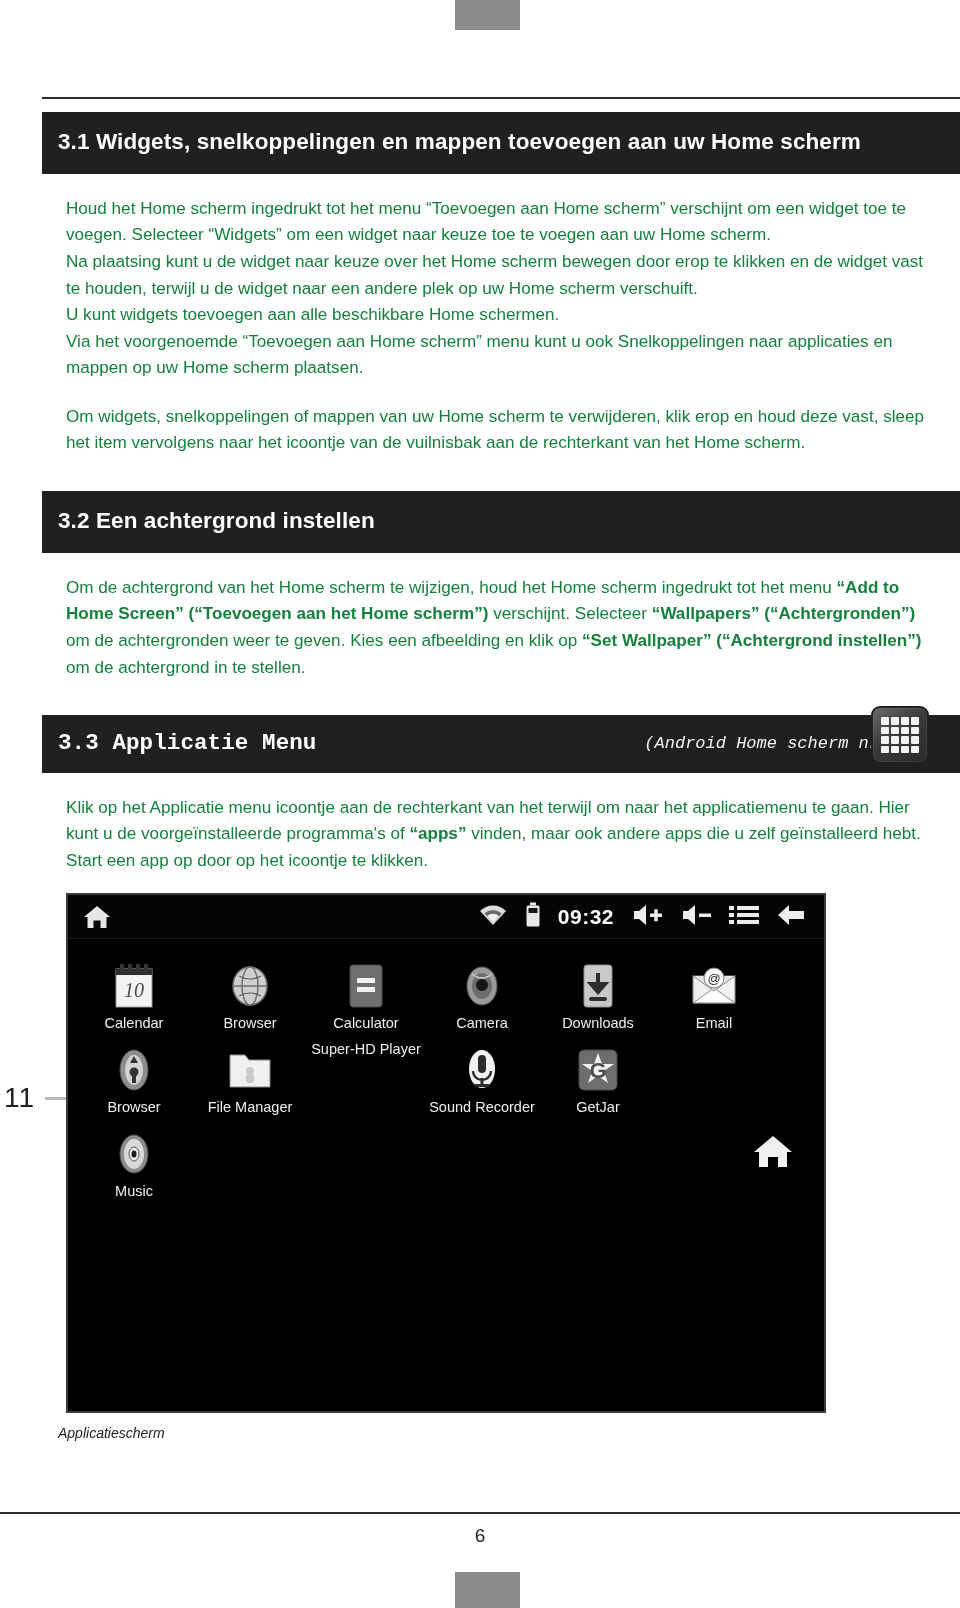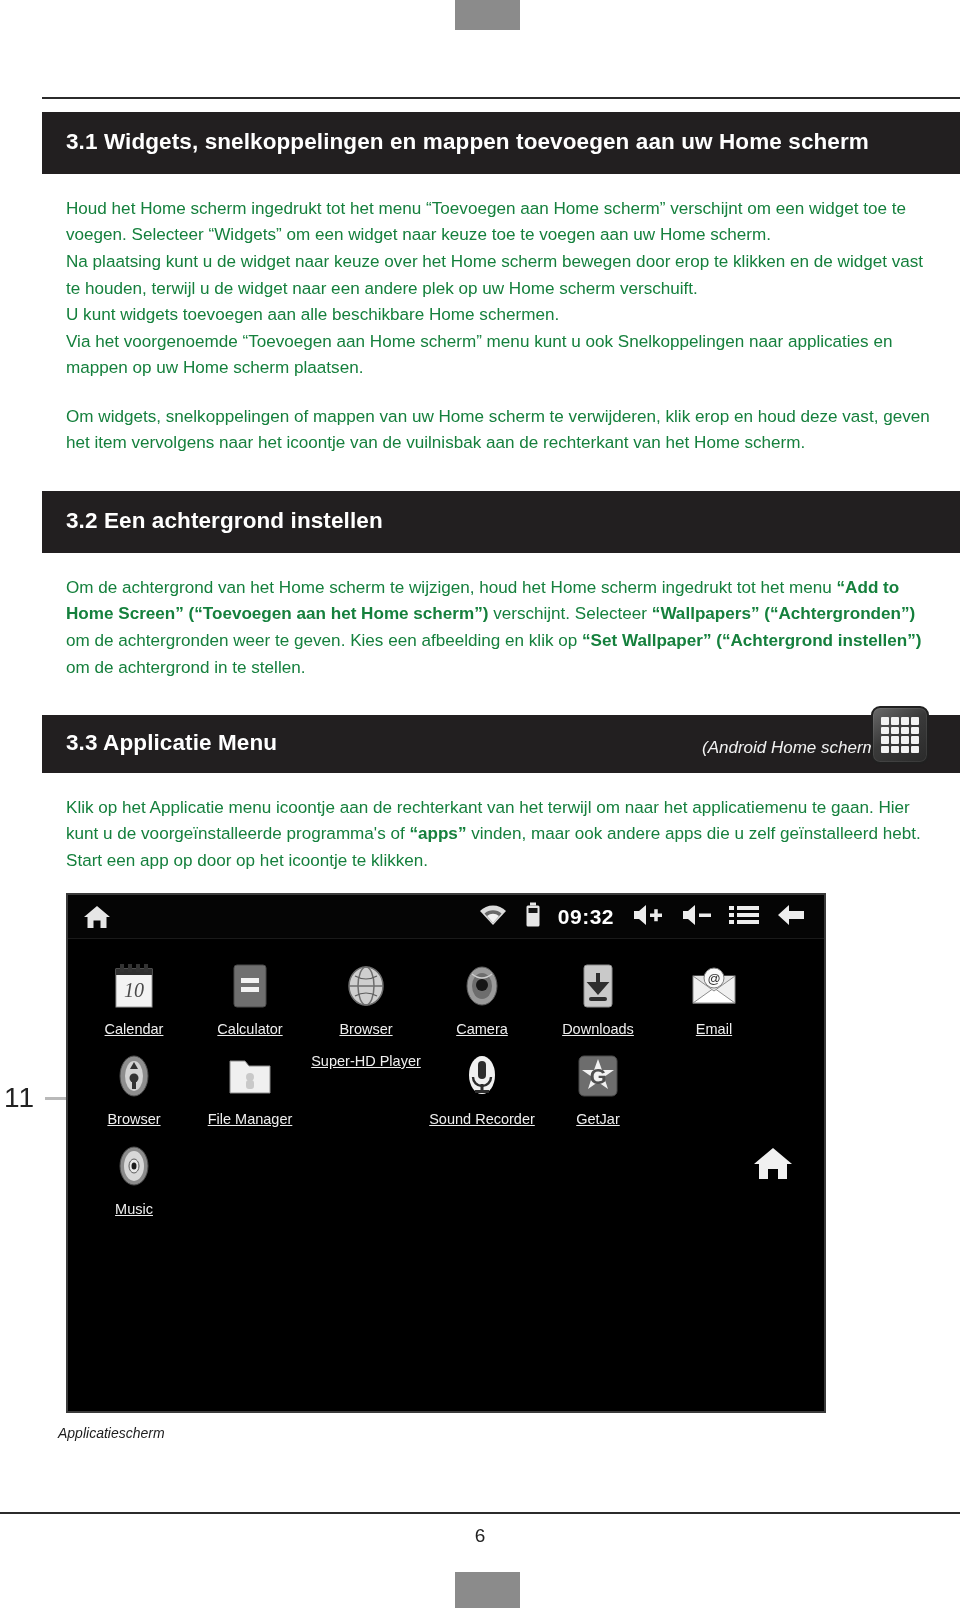--- a/index.html
+++ b/index.html
@@ -84,36 +84,37 @@
   .content {
     position: absolute;
     left: 42px;
     top: 112px;
     width: 918px;
   }
 
   .section-bar {
     background: #221f20;
     color: #ffffff;
-    padding: 16px 24px 17px 24px;
+    padding: 16px 24px 17px 16px;
     box-sizing: border-box;
   }
   .section-bar h2 {
     margin: 0;
     font-size: 22.5px;
     font-weight: bold;
     line-height: 1.28;
     letter-spacing: 0.1px;
   }
   .section-bar.with-note {
     display: flex;
-    align-items: flex-end;
+    align-items: center;
     justify-content: space-between;
     padding-top: 14px;
     padding-bottom: 15px;
+    font-family: Liberation Mono, monospace;
   }
   .section-note {
     font-size: 17px;
     font-style: italic;
     font-weight: normal;
     color: #f2f2f2;
     white-space: nowrap;
     padding-right: 6px;
   }
 
@@ -200,25 +201,23 @@
     text-align: center;
     color: #e9e9e9;
   }
   .app-cell .ico {
     height: 58px;
     display: flex;
     align-items: center;
     justify-content: center;
   }
   .app-cell .lbl {
-    margin-top: 6px;
     font-size: 14.5px;
     color: #efefef;
     white-space: nowrap;
-    text-decoration: underline;
   }
   .app-row.last { position: relative; }
   .home-corner {
     position: absolute;
     right: 22px;
     top: 8px;
   }
 
   .caption {
     position: absolute;
@@ -247,21 +246,21 @@
   <div class="section-bar">
     <h2>3.1 Widgets, snelkoppelingen en mappen toevoegen aan uw Home scherm</h2>
   </div>
   <div class="gap-md"></div>
   <div class="body-block">
     <p>Houd het Home scherm ingedrukt tot het menu “Toevoegen aan Home scherm” verschijnt om een widget toe te voegen. Selecteer “Widgets” om een widget naar keuze toe te voegen aan uw Home scherm.</p>
     <p>Na plaatsing kunt u de widget naar keuze over het Home scherm bewegen door erop te klikken en de widget vast te houden, terwijl u de widget naar een andere plek op uw Home scherm verschuift.</p>
     <p>U kunt widgets toevoegen aan alle beschikbare Home schermen.</p>
     <p>Via het voorgenoemde “Toevoegen aan Home scherm” menu kunt u ook Snelkoppelingen naar applicaties en mappen op uw Home scherm plaatsen.</p>
     <div class="gap-md"></div>
-    <p>Om widgets, snelkoppelingen of mappen van uw Home scherm te verwijderen, klik erop en houd deze vast, geven het item vervolgens naar het icoontje van de vuilnisbak aan de rechterkant van het Home scherm.</p>
+    <p>Om widgets, snelkoppelingen of mappen van uw Home scherm te verwijderen, klik erop en houd deze vast, sleep het item vervolgens naar het icoontje van de vuilnisbak aan de rechterkant van het Home scherm.</p>
   </div>
 
   <div class="gap-lg"></div>
 
   <div class="section-bar">
     <h2>3.2 Een achtergrond instellen</h2>
   </div>
   <div class="gap-md"></div>
   <div class="body-block">
     <p><span>Om de achtergrond van het Home scherm te wijzigen, houd het Home scherm ingedrukt tot het menu </span><b>“Add to Home Screen” (“Toevoegen aan het Home scherm”)</b><span> verschijnt. Selecteer </span><b>“Wallpapers” (“Achtergronden”)</b><span> om de achtergronden weer te geven. Kies een afbeelding en klik op </span><b>“Set Wallpaper” (“Achtergrond instellen”)</b><span> om de achtergrond in te stellen.</span></p>
@@ -366,43 +365,43 @@
             <rect x="17" y="3" width="4" height="8" fill="#333"></rect>
             <rect x="25" y="3" width="4" height="8" fill="#333"></rect>
             <rect x="33" y="3" width="4" height="8" fill="#333"></rect>
             <text x="23" y="36" font-size="20" font-style="italic" text-anchor="middle" fill="#4a4a4a" font-family="Liberation Serif, serif">10</text>
           </svg>
         </span>
         <div class="lbl">Calendar</div>
       </div>
       <div class="app-cell">
         <span class="ico">
-          <svg width="44" height="48" viewBox="0 0 44 48" aria-hidden="true">
-            <rect x="6" y="3" width="32" height="42" rx="3" fill="#6f6f6f" stroke="#4a4a4a"></rect>
-            <rect x="13" y="16" width="18" height="5" fill="#f2f2f2"></rect>
-            <rect x="13" y="25" width="18" height="5" fill="#f2f2f2"></rect>
-          </svg>
-        </span>
-        <div class="lbl">Calculator</div>
-      </div>
-      <div class="app-cell">
-        <span class="ico">
           <svg width="48" height="48" viewBox="0 0 48 48" aria-hidden="true">
             <ellipse cx="24" cy="24" rx="17" ry="19" fill="#cfcfcf"></ellipse>
             <ellipse cx="24" cy="24" rx="17" ry="19" fill="none" stroke="#6e6e6e" stroke-width="1.5"></ellipse>
             <path d="M7 24 H41" stroke="#6e6e6e" stroke-width="1.5" fill="none"></path>
             <ellipse cx="24" cy="24" rx="8" ry="19" fill="none" stroke="#6e6e6e" stroke-width="1.5"></ellipse>
             <path d="M13 14 q11 6 22 0" stroke="#5c5c5c" stroke-width="1.2" fill="none"></path>
             <path d="M13 34 q11 -6 22 0" stroke="#5c5c5c" stroke-width="1.2" fill="none"></path>
           </svg>
         </span>
         <div class="lbl">Browser</div>
       </div>
       <div class="app-cell">
         <span class="ico">
+          <svg width="44" height="48" viewBox="0 0 44 48" aria-hidden="true">
+            <rect x="6" y="3" width="32" height="42" rx="3" fill="#6f6f6f" stroke="#4a4a4a"></rect>
+            <rect x="13" y="16" width="18" height="5" fill="#f2f2f2"></rect>
+            <rect x="13" y="25" width="18" height="5" fill="#f2f2f2"></rect>
+          </svg>
+        </span>
+        <div class="lbl">Calculator</div>
+      </div>
+      <div class="app-cell">
+        <span class="ico">
           <svg width="48" height="48" viewBox="0 0 48 48" aria-hidden="true">
             <ellipse cx="24" cy="24" rx="15" ry="19" fill="#9a9a9a" stroke="#5a5a5a"></ellipse>
             <ellipse cx="24" cy="24" rx="10" ry="13" fill="#6d6d6d"></ellipse>
             <circle cx="24" cy="23" r="6" fill="#161616"></circle>
             <path d="M14 12 q10 8 20 0" stroke="#cfcfcf" stroke-width="1.4" fill="none"></path>
           </svg>
         </span>
         <div class="lbl">Camera</div>
       </div>
       <div class="app-cell">

